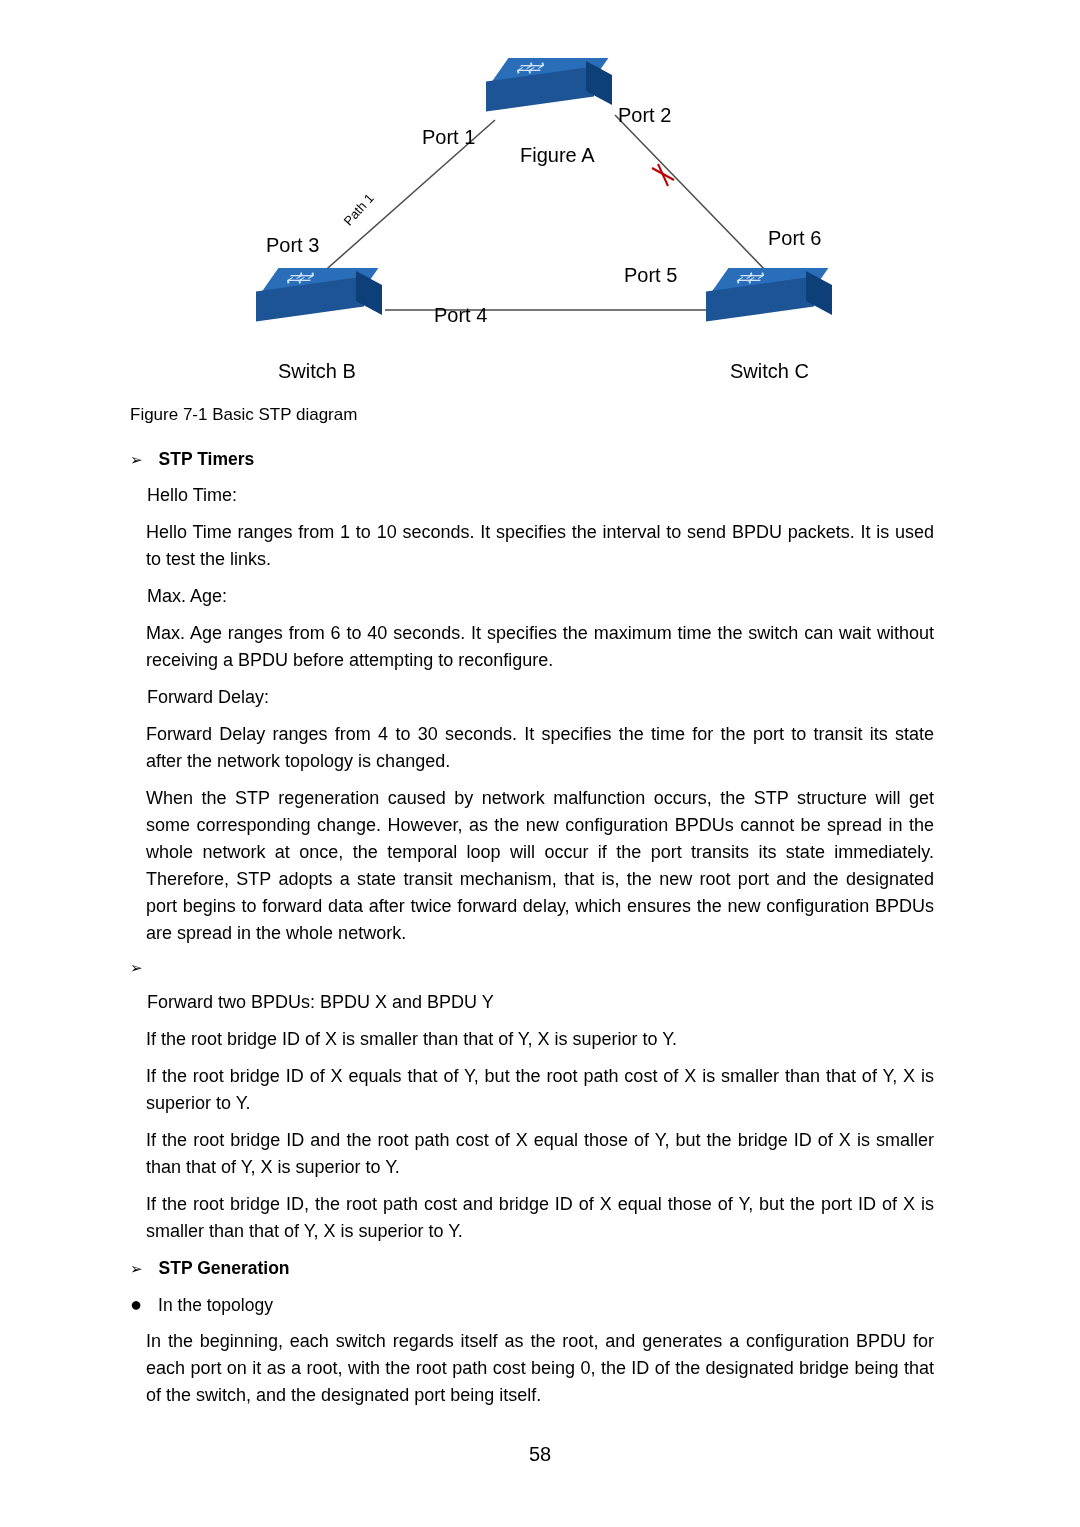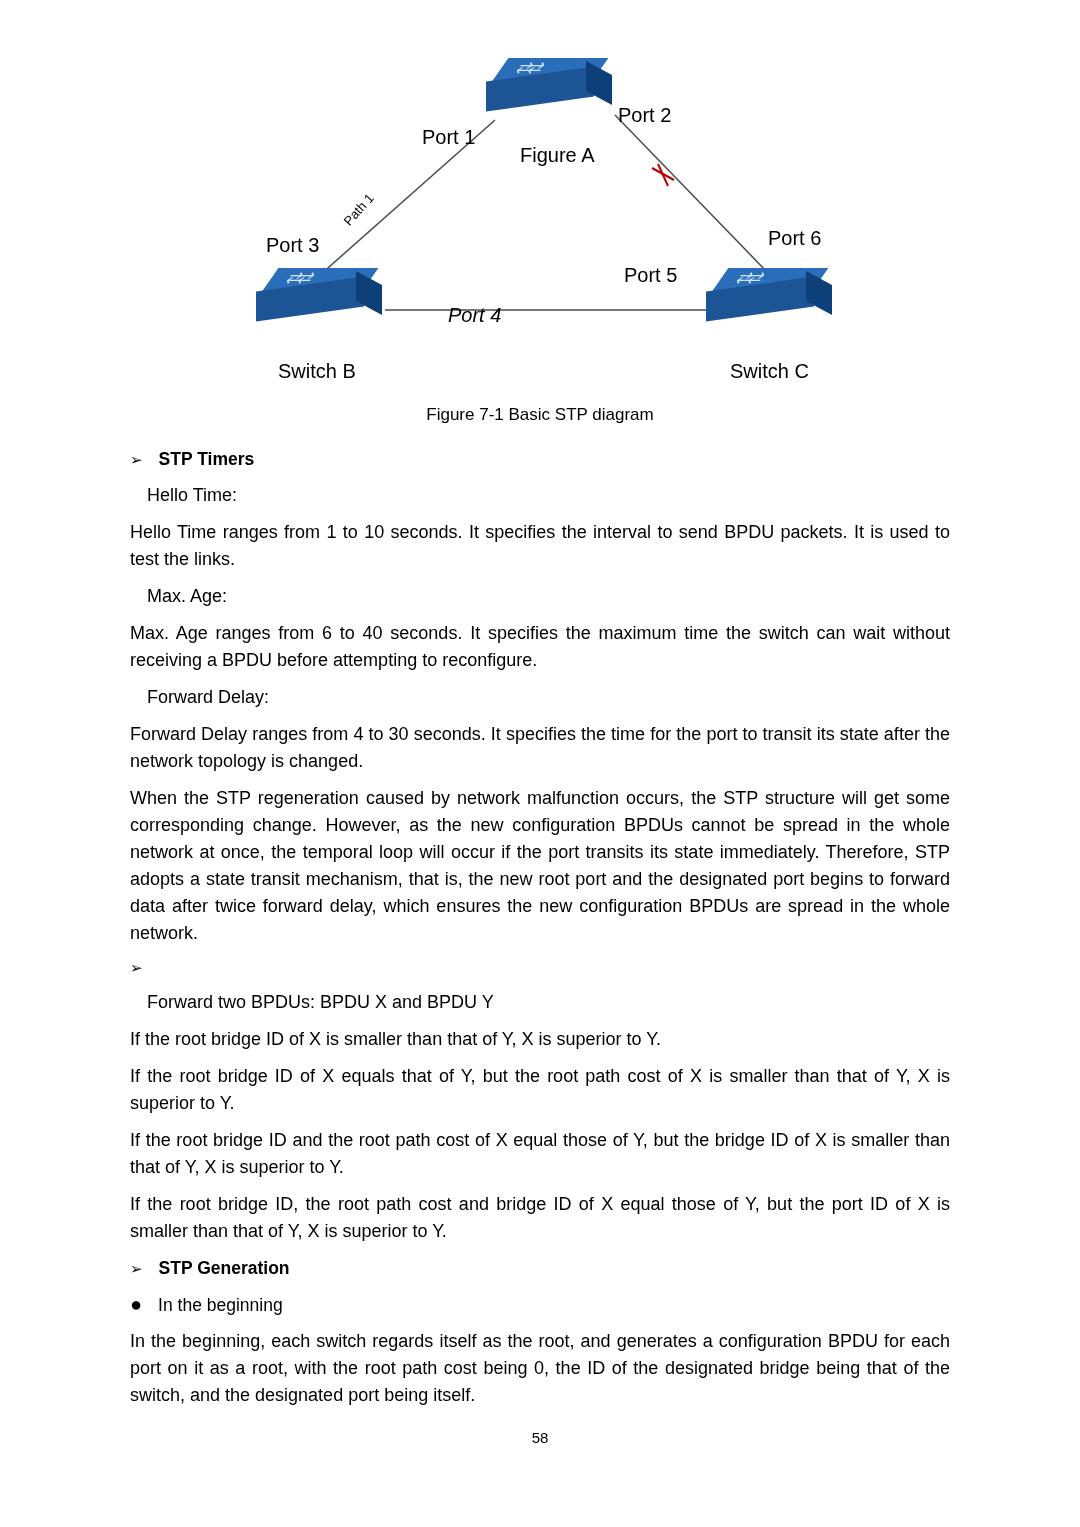--- a/index.html
+++ b/index.html
@@ -68,48 +68,48 @@
     svg.lines {
       position: absolute;
       top: 0; left: 0;
       width: 620px; height: 330px;
       pointer-events: none;
     }
     .dl { position: absolute; font-size: 20px; color: #000; }
     .lbl-p1 { top: 62px; left: 192px; }
     .lbl-p2 { top: 40px; left: 388px; }
     .lbl-p3 { top: 170px; left: 36px; }
-    .lbl-p4 { top: 240px; left: 218px; font-style: italic; }
+    .lbl-p4 { top: 240px; left: 204px; }
     .lbl-p5 { top: 200px; left: 394px; }
     .lbl-p6 { top: 163px; left: 538px; }
     .lbl-sa { top: 80px; left: 290px; }
     .lbl-sb { top: 296px; left: 48px; }
     .lbl-sc { top: 296px; left: 500px; }
     .lbl-path1 { top: 140px; left: 110px; transform: rotate(-48deg); font-size: 13px; }
-    .caption { text-align: center; font-size: 17px; margin: 8px 0 18px 0; }
+    .caption { text-align: left; font-size: 17px; margin: 8px 0 18px 0; }
     .bullet-head {
       display: flex;
       align-items: baseline;
       gap: 16px;
       font-weight: bold;
       font-size: 17.5px;
       margin: 6px 0 10px 0;
     }
     .bullet-head .arrow { font-weight: normal; font-size: 15px; }
     .bullet-sub {
       display: flex;
       align-items: baseline;
       gap: 16px;
       font-size: 17.5px;
       margin: 6px 0 10px 0;
     }
     .bullet-sub .dot { font-size: 20px; line-height: 1; }
-    p.para { margin: 10px 0; }
+    p.para { margin: 10px 16px; }
     p.tight { margin: 6px 0 10px 17px; }
-    .page-num { text-align: center; font-size: 15px; margin-top: 18px; }
+    .page-num { text-align: center; font-size: 20px; margin-top: 30px; }
   </style>
 </head>
 <body>
 
 <div class="diagram-wrap">
   <div class="diagram">
     <svg class="lines">
 
       <line x1="265" y1="60" x2="90" y2="215" stroke="#4b4b4b" stroke-width="1.5"></line>
 
@@ -189,18 +189,18 @@
 <p class="para">If the root bridge ID and the root path cost of X equal those of Y, but the bridge ID of X is smaller than that of Y, X is superior to Y.</p>
 <p class="para">If the root bridge ID, the root path cost and bridge ID of X equal those of Y, but the port ID of X is smaller than that of Y, X is superior to Y.</p>
 
 <div class="bullet-head">
   <span class="arrow">➢</span>
   <span>STP Generation</span>
 </div>
 
 <div class="bullet-sub">
   <span class="dot">●</span>
-  <span>In the beginning</span>
+  <span>In the topology</span>
 </div>
 
 <p class="para">In the beginning, each switch regards itself as the root, and generates a configuration BPDU for each port on it as a root, with the root path cost being 0, the ID of the designated bridge being that of the switch, and the designated port being itself.</p>
 
 <div class="page-num">58</div>
 
 </body></html>

